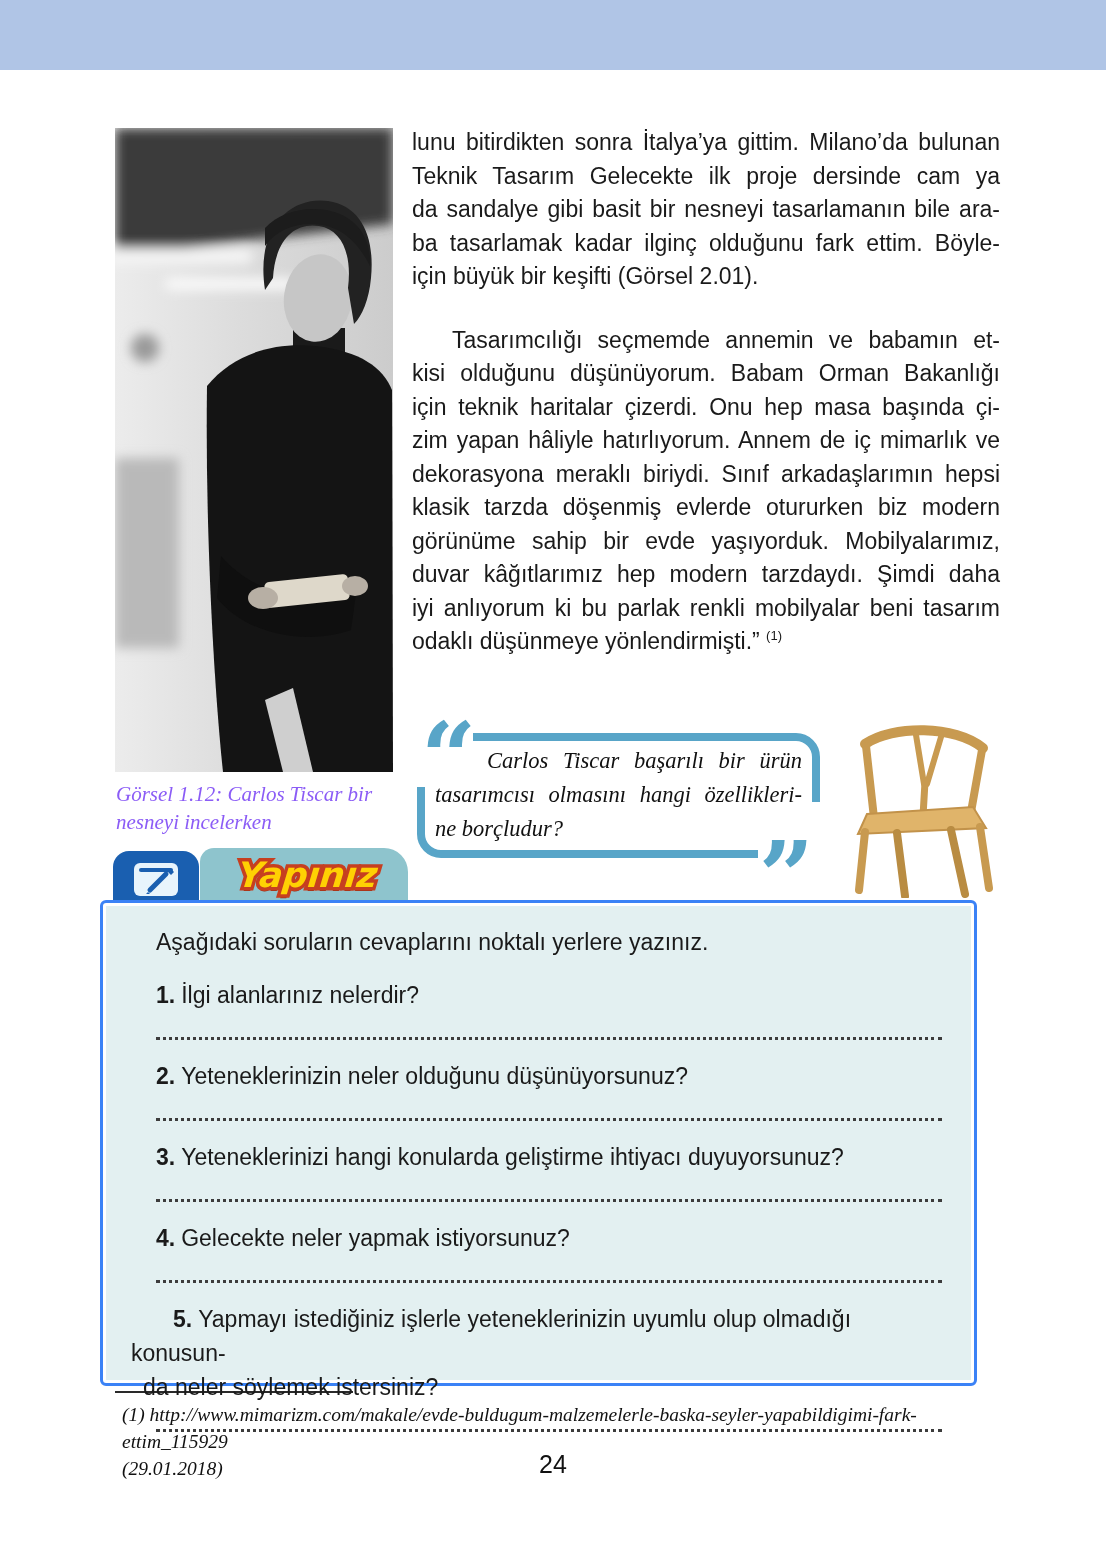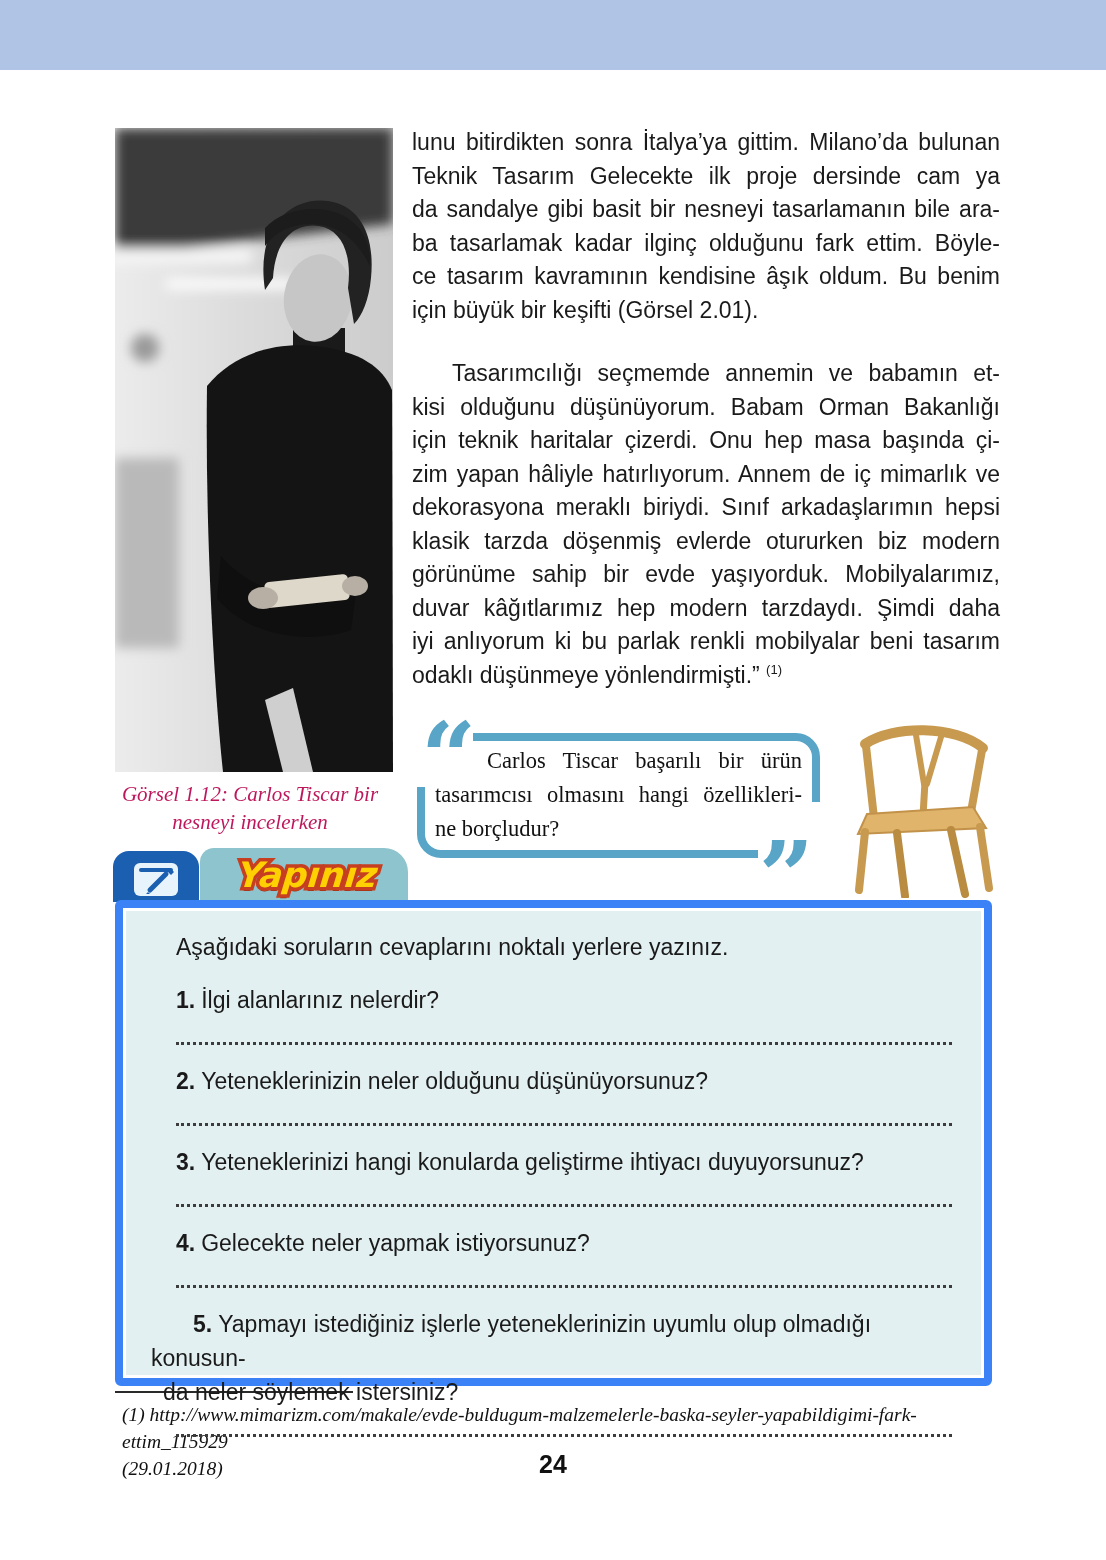--- a/index.html
+++ b/index.html
@@ -5,36 +5,36 @@
   html,body{margin:0;padding:0;}
   body{background:#ffffff;width:1106px;height:1560px;position:relative;
        font-family:"Liberation Sans",sans-serif;color:#1a1a1a;overflow:hidden;}
   .page{position:absolute;inset:0;}
 
   .band{position:absolute;left:0;top:0;width:1106px;height:70px;background:#b0c5e6;}
 
   
   .photo{position:absolute;left:115px;top:128px;width:278px;height:644px;overflow:hidden;background:#d9d9d9;}
   .photo svg{display:block;width:100%;height:100%;}
-  .caption{position:absolute;left:104px;top:780px;width:292px;text-align:center;
-           font-family:"Liberation Serif",serif;font-style:italic;font-size:21px;line-height:28px;color:#be185d;}
+  .caption{position:absolute;left:116px;top:780px;width:292px;text-align:left;
+           font-family:"Liberation Serif",serif;font-style:italic;font-size:21px;line-height:28px;color:#8b5cf6;}
 
   
   .article{position:absolute;left:412px;top:126px;width:588px;font-size:23px;line-height:33.5px;}
   .jl{text-align:justify;text-align-last:justify;}
   .ll{text-align:left;}
   .indent{text-indent:40px;}
   .p2{margin-top:30px;}
   sup{font-size:13px;vertical-align:super;line-height:0;}
 
   
   .quotebox{position:absolute;left:417px;top:733px;width:403px;height:125px;box-sizing:border-box;
             border:8px solid #58a5c8;border-radius:24px;background:#fff;}
   .quotetext{position:absolute;left:10px;right:10px;top:3px;
-             font-family:"Liberation Serif",serif;font-size:22.5px;line-height:34px;color:#111;}
+             font-family:"Liberation Serif",serif;font-style:italic;font-size:22.5px;line-height:34px;color:#111;}
   .qml{text-align:justify;text-align-last:justify;}
   .qind{text-indent:52px;}
   .qpatch{position:absolute;background:#ffffff;z-index:3;}
   .qpatch.tl{left:-10px;top:-10px;width:58px;height:56px;}
   .qpatch.br{right:-10px;bottom:-10px;width:64px;height:58px;}
   .qmark{position:absolute;z-index:4;color:#58a5c8;font-family:"DejaVu Serif",serif;
          font-weight:bold;font-size:96px;line-height:50px;pointer-events:none;}
   .qmark.open{left:-4px;top:-8px;}
   .qmark.close{right:-2px;bottom:-52px;}
 
@@ -48,37 +48,37 @@
             border-radius:16px 16px 0 0;z-index:2;}
   .tab-blue svg{display:block;margin:8px auto 0 auto;}
   .yap-wrap{position:absolute;left:238px;top:855px;width:150px;height:44px;z-index:2;
             font-family:"DejaVu Sans",sans-serif;font-weight:bold;font-style:italic;
             font-size:35px;letter-spacing:0px;transform:skewX(-6deg);}
   .yap-outline{position:absolute;left:0;top:0;color:#c63f20;-webkit-text-stroke:7px #c63f20;
                text-shadow:2px 2px 0 #c63f20,-2px 2px 0 #c63f20,2px -2px 0 #c63f20,-2px -2px 0 #c63f20,0 4px 0 #8f2c14;}
   .yap-fill{position:absolute;left:0;top:0;color:#ffd103;}
 
   
-  .actbox{position:absolute;left:115px;top:900px;width:877px;height:486px;box-sizing:border-box;
-          background:#e3f0f1;border:8px solid #3b82f6;border-radius:6px;
+  .actbox{position:absolute;left:100px;top:900px;width:877px;height:486px;box-sizing:border-box;
+          background:#e3f0f1;border:3px solid #3b82f6;border-radius:6px;
           box-shadow:inset 0 0 0 3px #ffffff;z-index:2;
           padding:22px 30px 0 28px;font-size:23px;line-height:34px;}
   .aq{margin-top:19px;}
   .aq,.aintro{text-indent:25px;}
   .qnum{font-weight:bold;margin-right:6px;}
   .adots{margin-top:19px;height:6px;border-bottom:3px dotted #3c3c3c;margin-left:25px;margin-right:2px;}
   .q5b{text-indent:0;margin-top:0;margin-left:12px;}
   .q5a{text-indent:42px;}
 
   
   .fnline{position:absolute;left:115px;top:1391px;width:238px;height:2px;background:#2a2a2a;}
   .footnote{position:absolute;left:122px;top:1401px;width:900px;
             font-family:"Liberation Serif",serif;font-style:italic;font-size:19.5px;line-height:27px;color:#111;}
   .pagenum{position:absolute;left:0;top:1450px;width:1106px;text-align:center;
-           font-weight:bold;font-size:25px;color:#111;}
+           font-weight:normal;font-size:25px;color:#111;}
 </style>
 </head>
 <body>
 
 <div class="page">
 
   <div class="band"></div>
 
   <div class="photo">
     <svg viewBox="0 0 278 644" preserveAspectRatio="none">
@@ -119,21 +119,20 @@
     <div>Görsel 1.12: Carlos Tiscar bir</div>
     <div>nesneyi incelerken</div>
   </div>
 
   <div class="article">
     <div>
       <div class="jl">lunu bitirdikten sonra İtalya’ya gittim. Milano’da bulunan</div>
       <div class="jl">Teknik Tasarım Gelecekte ilk proje dersinde cam ya</div>
       <div class="jl">da sandalye gibi basit bir nesneyi tasarlamanın bile ara-</div>
       <div class="jl">ba tasarlamak kadar ilginç olduğunu fark ettim. Böyle-</div>
-      <div class="jl">ce tasarım kavramının kendisine âşık oldum. Bu benim</div>
       <div class="ll">için büyük bir keşifti (Görsel 2.01).</div>
     </div>
     <div class="p2">
       <div class="jl indent">Tasarımcılığı seçmemde annemin ve babamın et-</div>
       <div class="jl">kisi olduğunu düşünüyorum. Babam Orman Bakanlığı</div>
       <div class="jl">için teknik haritalar çizerdi. Onu hep masa başında çi-</div>
       <div class="jl">zim yapan hâliyle hatırlıyorum. Annem de iç mimarlık ve</div>
       <div class="jl">dekorasyona meraklı biriydi. Sınıf arkadaşlarımın hepsi</div>
       <div class="jl">klasik tarzda döşenmiş evlerde otururken biz modern</div>
       <div class="jl">görünüme sahip bir evde yaşıyorduk. Mobilyalarımız,</div>

